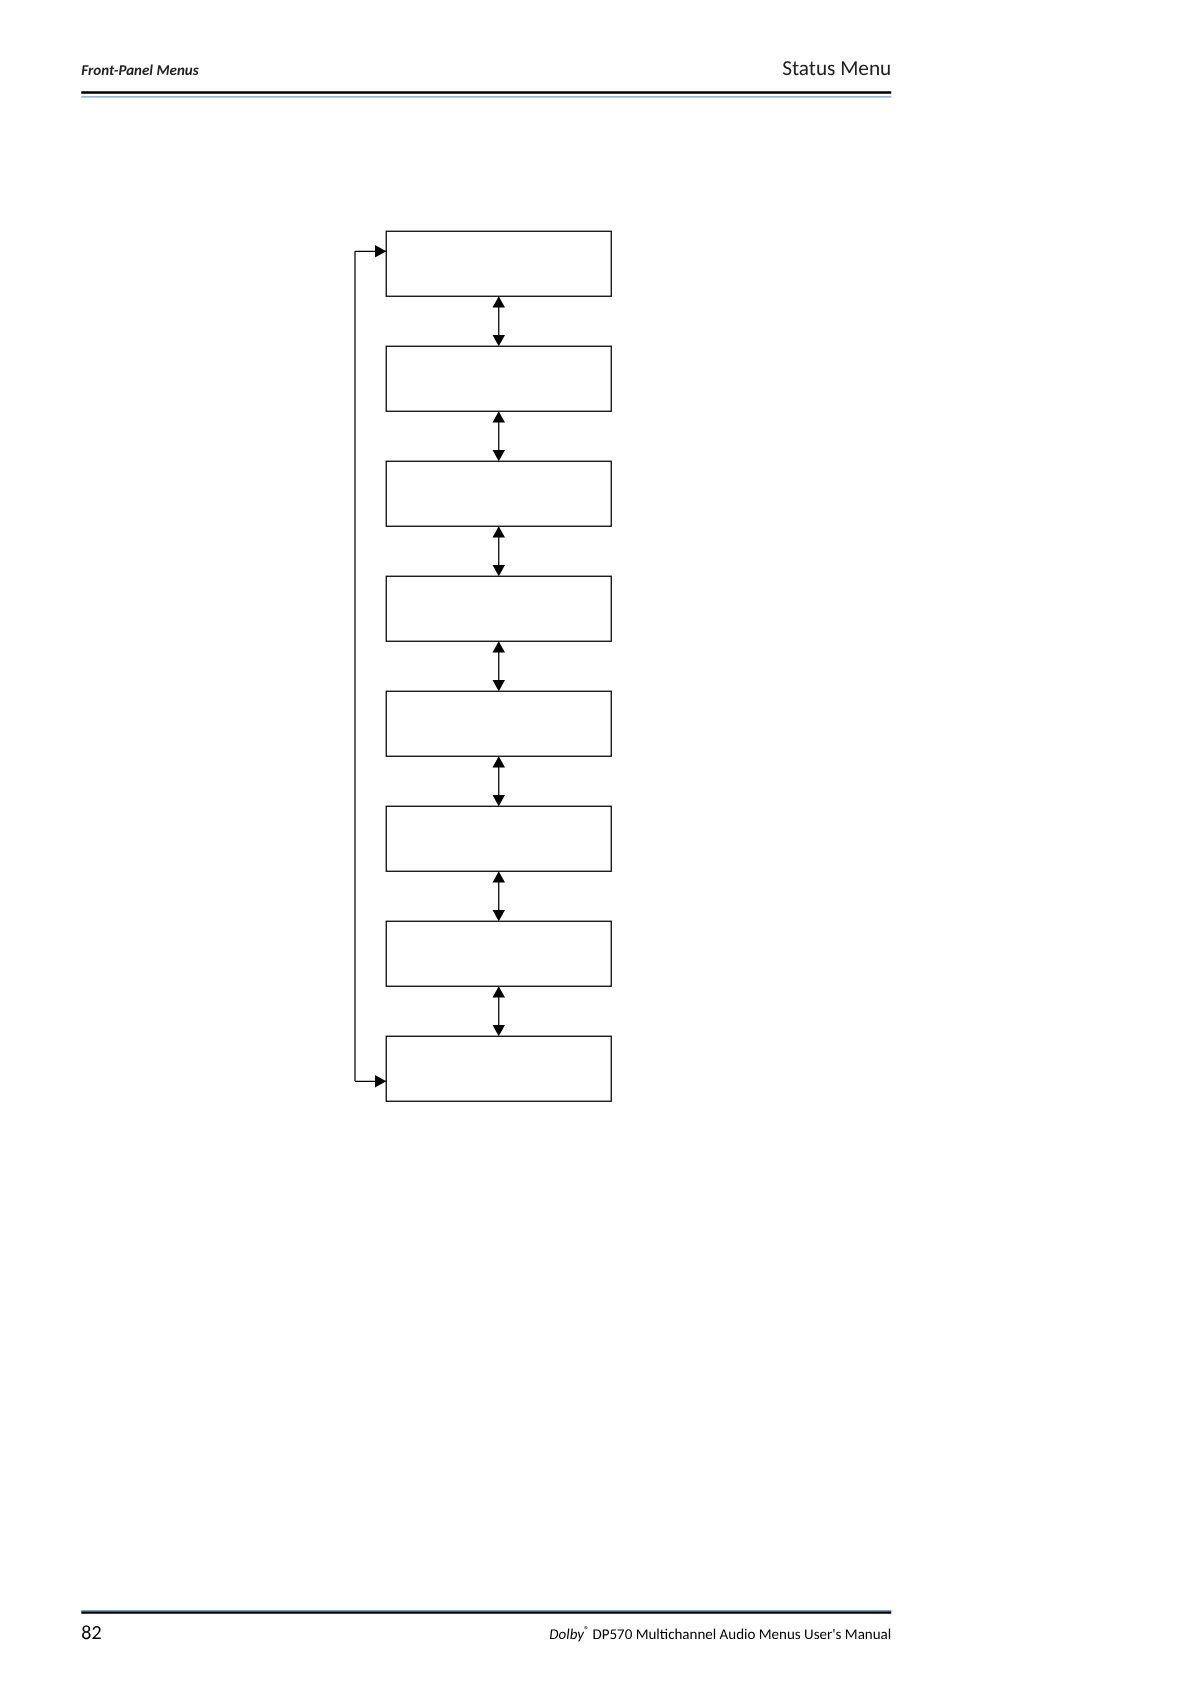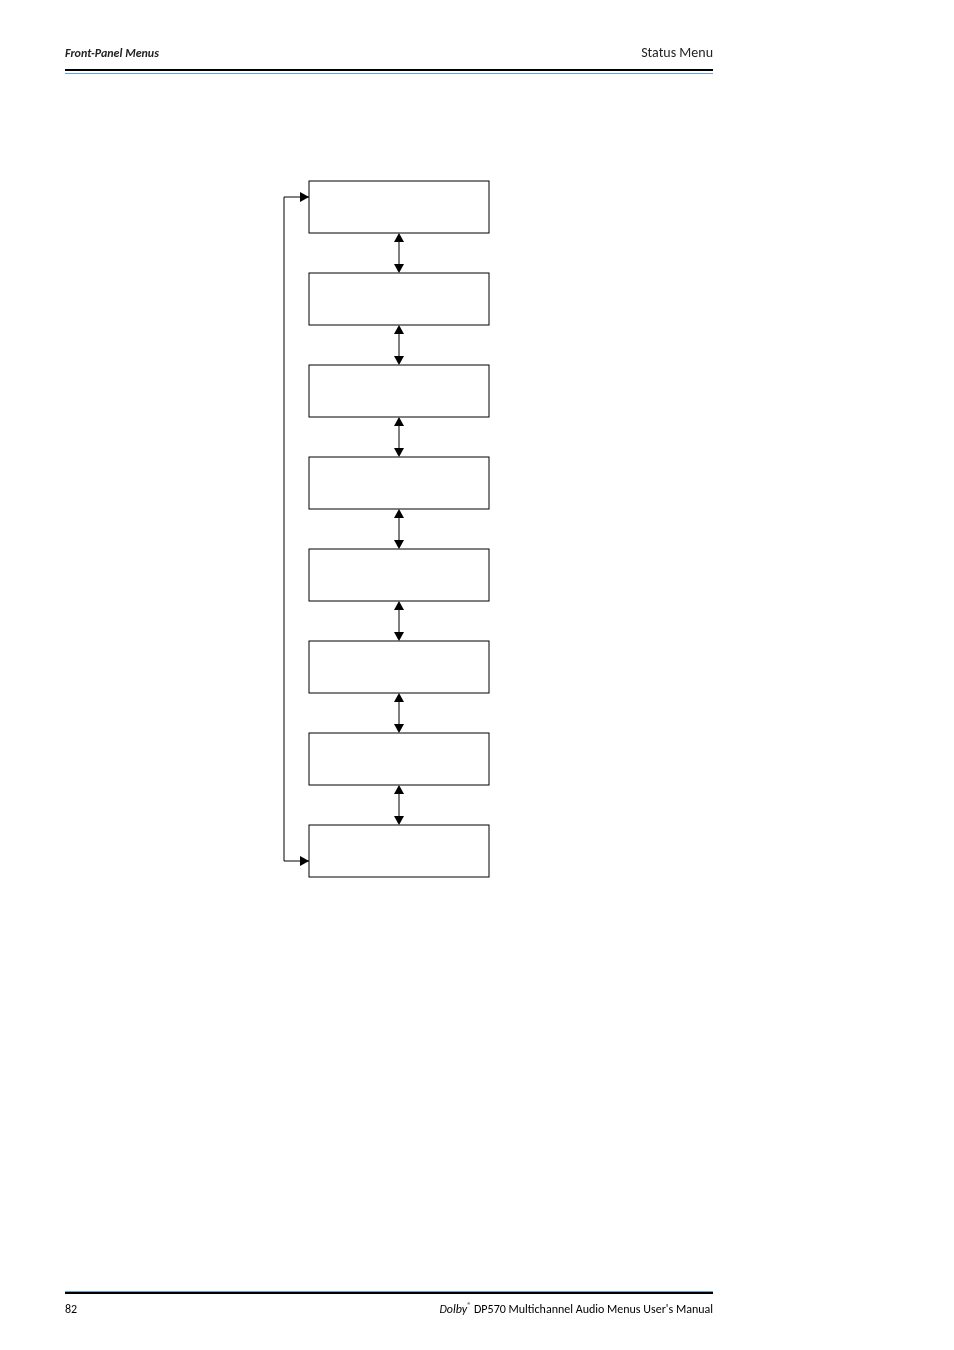--- a/index.html
+++ b/index.html
@@ -26,21 +26,21 @@
     position: relative;
   }
   .header::after {
     content: "";
     position: absolute;
     left: 0; right: 0;
     bottom: -5px;
     border-bottom: 1.5px solid #6aa2d8;
   }
   .hdr-left { font-style: italic; font-weight: 600; color: #222; }
-  .hdr-right { font-size: 14px; color: #222; }
+  .hdr-right { font-size: 17px; color: #222; }
 
   .figure-area {
     margin-top: 100px;
     display: flex;
     justify-content: center;
   }
   svg { display: block; }
 
   .footer {
     position: absolute;
@@ -53,21 +53,21 @@
     padding-top: 6px;
     border-top: 2px solid #000;
   }
   .footer::before {
     content: "";
     position: absolute;
     left: 0; right: 0;
     top: -3px;
     border-top: 1.5px solid #6aa2d8;
   }
-  .pgnum { font-size: 12px; font-weight: 400; text-align: center; }
+  .pgnum { font-size: 16px; font-weight: 400; text-align: center; }
   .ftitle { font-size: 12px; }
   .ftitle .brand { font-style: italic; }
   .ftitle sup { font-size: 8px; }
 </style>
 </head>
 <body>
 
 <div class="page">
   <div class="header">
     <span class="hdr-left">Front-Panel Menus</span>

